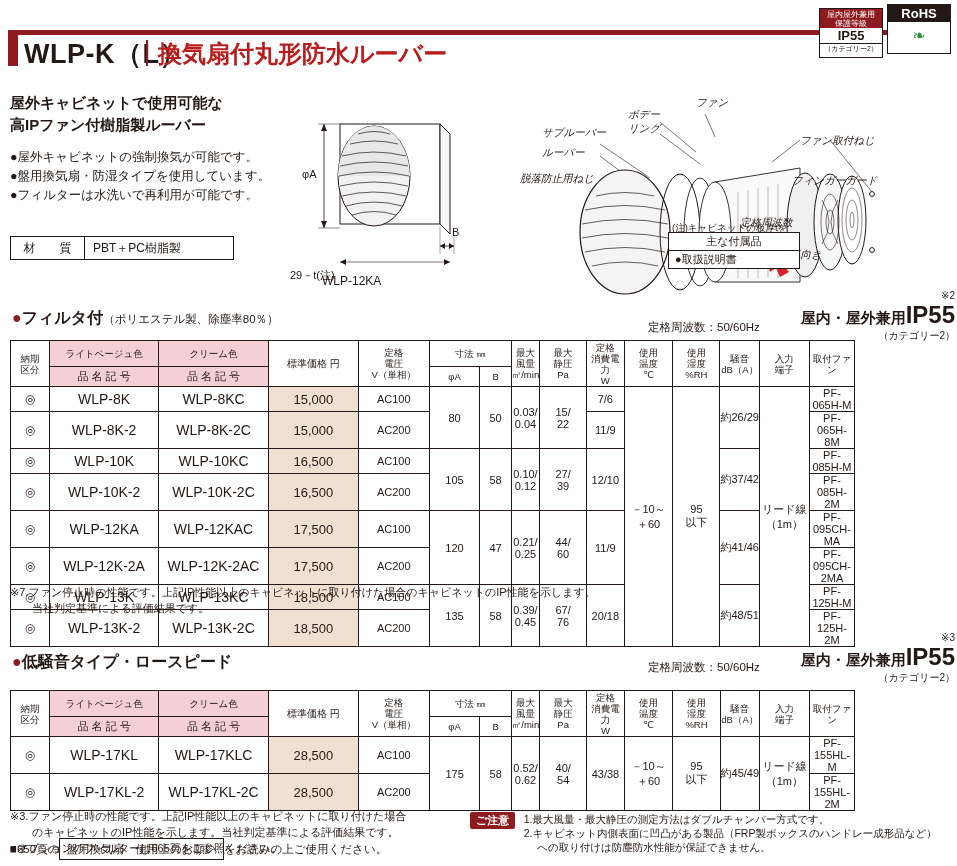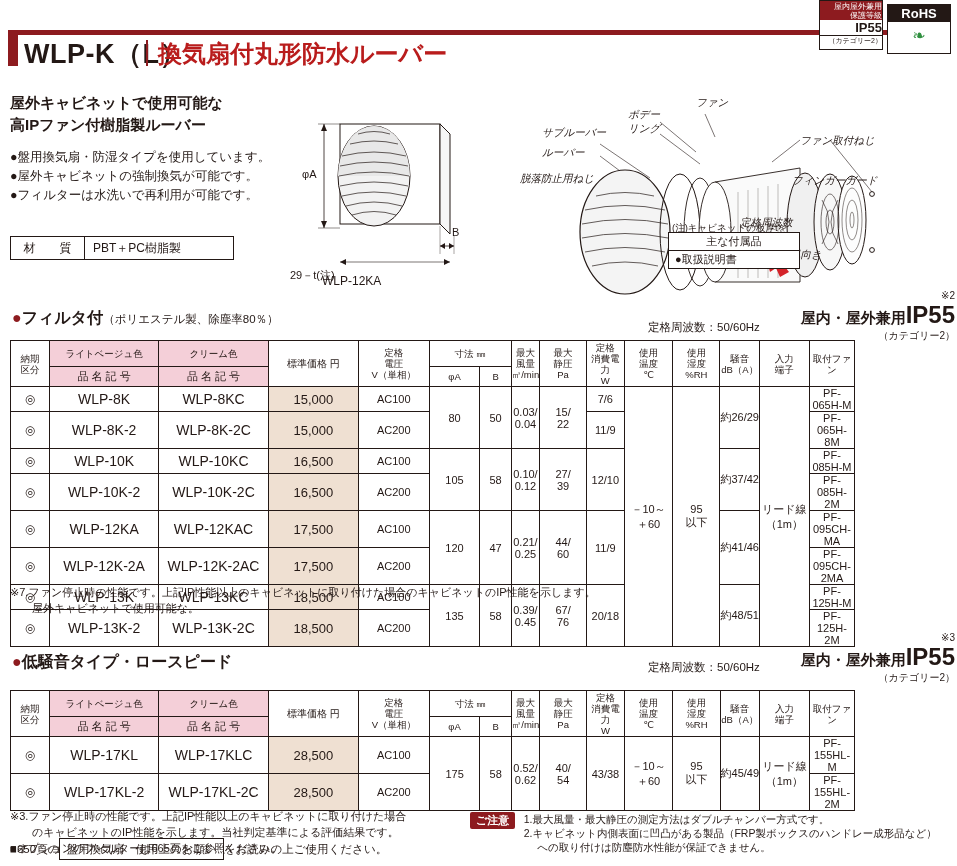--- a/index.html
+++ b/index.html
@@ -14,21 +14,21 @@
   .page{position:relative;width:957px;height:866px;}
 
   
   .hdr{position:absolute;left:0;top:0;width:957px;height:72px;}
   .hdr-bar{position:absolute;left:8px;top:30px;width:940px;height:5px;background:#8d1b1f;}
   .hdr-sq{position:absolute;left:8px;top:34px;width:10px;height:32px;background:#8d1b1f;}
   .hdr-title{position:absolute;left:24px;top:36px;font-size:27px;font-weight:bold;letter-spacing:0.5px;color:#231815;}
   .hdr-sep{position:absolute;left:146px;top:40px;width:2px;height:26px;background:#8d1b1f;}
   .hdr-sub{position:absolute;left:158px;top:38px;font-size:24px;font-weight:bold;color:#b91c1c;}
 
-  .badge-ip{position:absolute;right:74px;top:0;width:62px;height:48px;border:1px solid #231815;text-align:right;background:#fff;margin-left:22px;}
+  .badge-ip{position:absolute;right:74px;top:8px;width:62px;height:48px;border:1px solid #231815;text-align:center;background:#fff;margin-left:22px;}
   .badge-ip .b1{background:#8d1b1f;color:#fff;font-size:8px;line-height:9px;padding:1px 0 0;}
   .badge-ip .b2{font-size:13px;font-weight:bold;line-height:15px;}
   .badge-ip .b3{font-size:7px;line-height:9px;border-top:1px solid #231815;}
   .badge-rohs{position:absolute;right:6px;top:4px;width:62px;height:48px;border:1px solid #231815;text-align:center;background:#fff;}
   .badge-rohs .r1{background:#231815;color:#fff;font-size:13px;font-weight:bold;line-height:17px;}
   .badge-rohs .r2{font-size:16px;color:#2f8f3f;line-height:28px;}
 
   
   .lead{position:absolute;left:10px;top:92px;width:290px;}
   .lead h2{margin:0;font-size:15px;font-weight:bold;line-height:22px;}
@@ -99,22 +99,22 @@
     <div class="badge-rohs">
       <div class="r1">RoHS</div>
       <div class="r2">❧</div>
     </div>
   </div>
 
   <div class="lead">
     <h2><span>屋外キャビネットで使用可能な</span><br>
         <span>高IPファン付樹脂製ルーバー</span></h2>
     <ul>
+      <li>●屋外キャビネットの強制換気が可能です。</li>
       <li>●盤用換気扇・防湿タイプを使用しています。</li>
-      <li>●屋外キャビネットの強制換気が可能です。</li>
       <li>●フィルターは水洗いで再利用が可能です。</li>
     </ul>
   </div>
   <div class="matbox">
     <div class="mk">材　質</div>
     <div class="mv">PBT＋PC樹脂製</div>
   </div>
 
   <div class="fig1">
     <svg width="190" height="200" viewBox="0 0 190 200">
@@ -429,21 +429,21 @@
       <td class="name">WLP-13K-2C</td>
       <td class="beige price">18,500</td>
       <td>AC200</td>
       <td>PF-125H-2M</td>
     </tr>
   </tbody>
     </table>
 
   <div class="note" style="left:10px;top:584px;">
     <div>※7.ファン停止時の性能です。上記IP性能以上のキャビネットに取り付けた場合のキャビネットのIP性能を示します。</div>
-    <div style="padding-left:22px;">屋外キャビネットで使用可能な。</div>
+    <div style="padding-left:22px;">当社判定基準による評価結果です。</div>
   </div>
 
   <div class="sec" style="left:12px;top:652px;">
     <span class="dot">●</span><span>低騒音タイプ・ロースピード</span>
   </div>
   <div class="freq" style="left:648px;top:660px;">定格周波数：50/60Hz</div>
   <div class="ipbig" style="left:740px;top:632px;width:215px;">
     <div style="font-size:10px;text-align:right;">※3</div>
     <div class="l1"><span>屋内・屋外兼用</span><b>IP55</b></div>
     <div class="l2">（カテゴリー2）</div>

